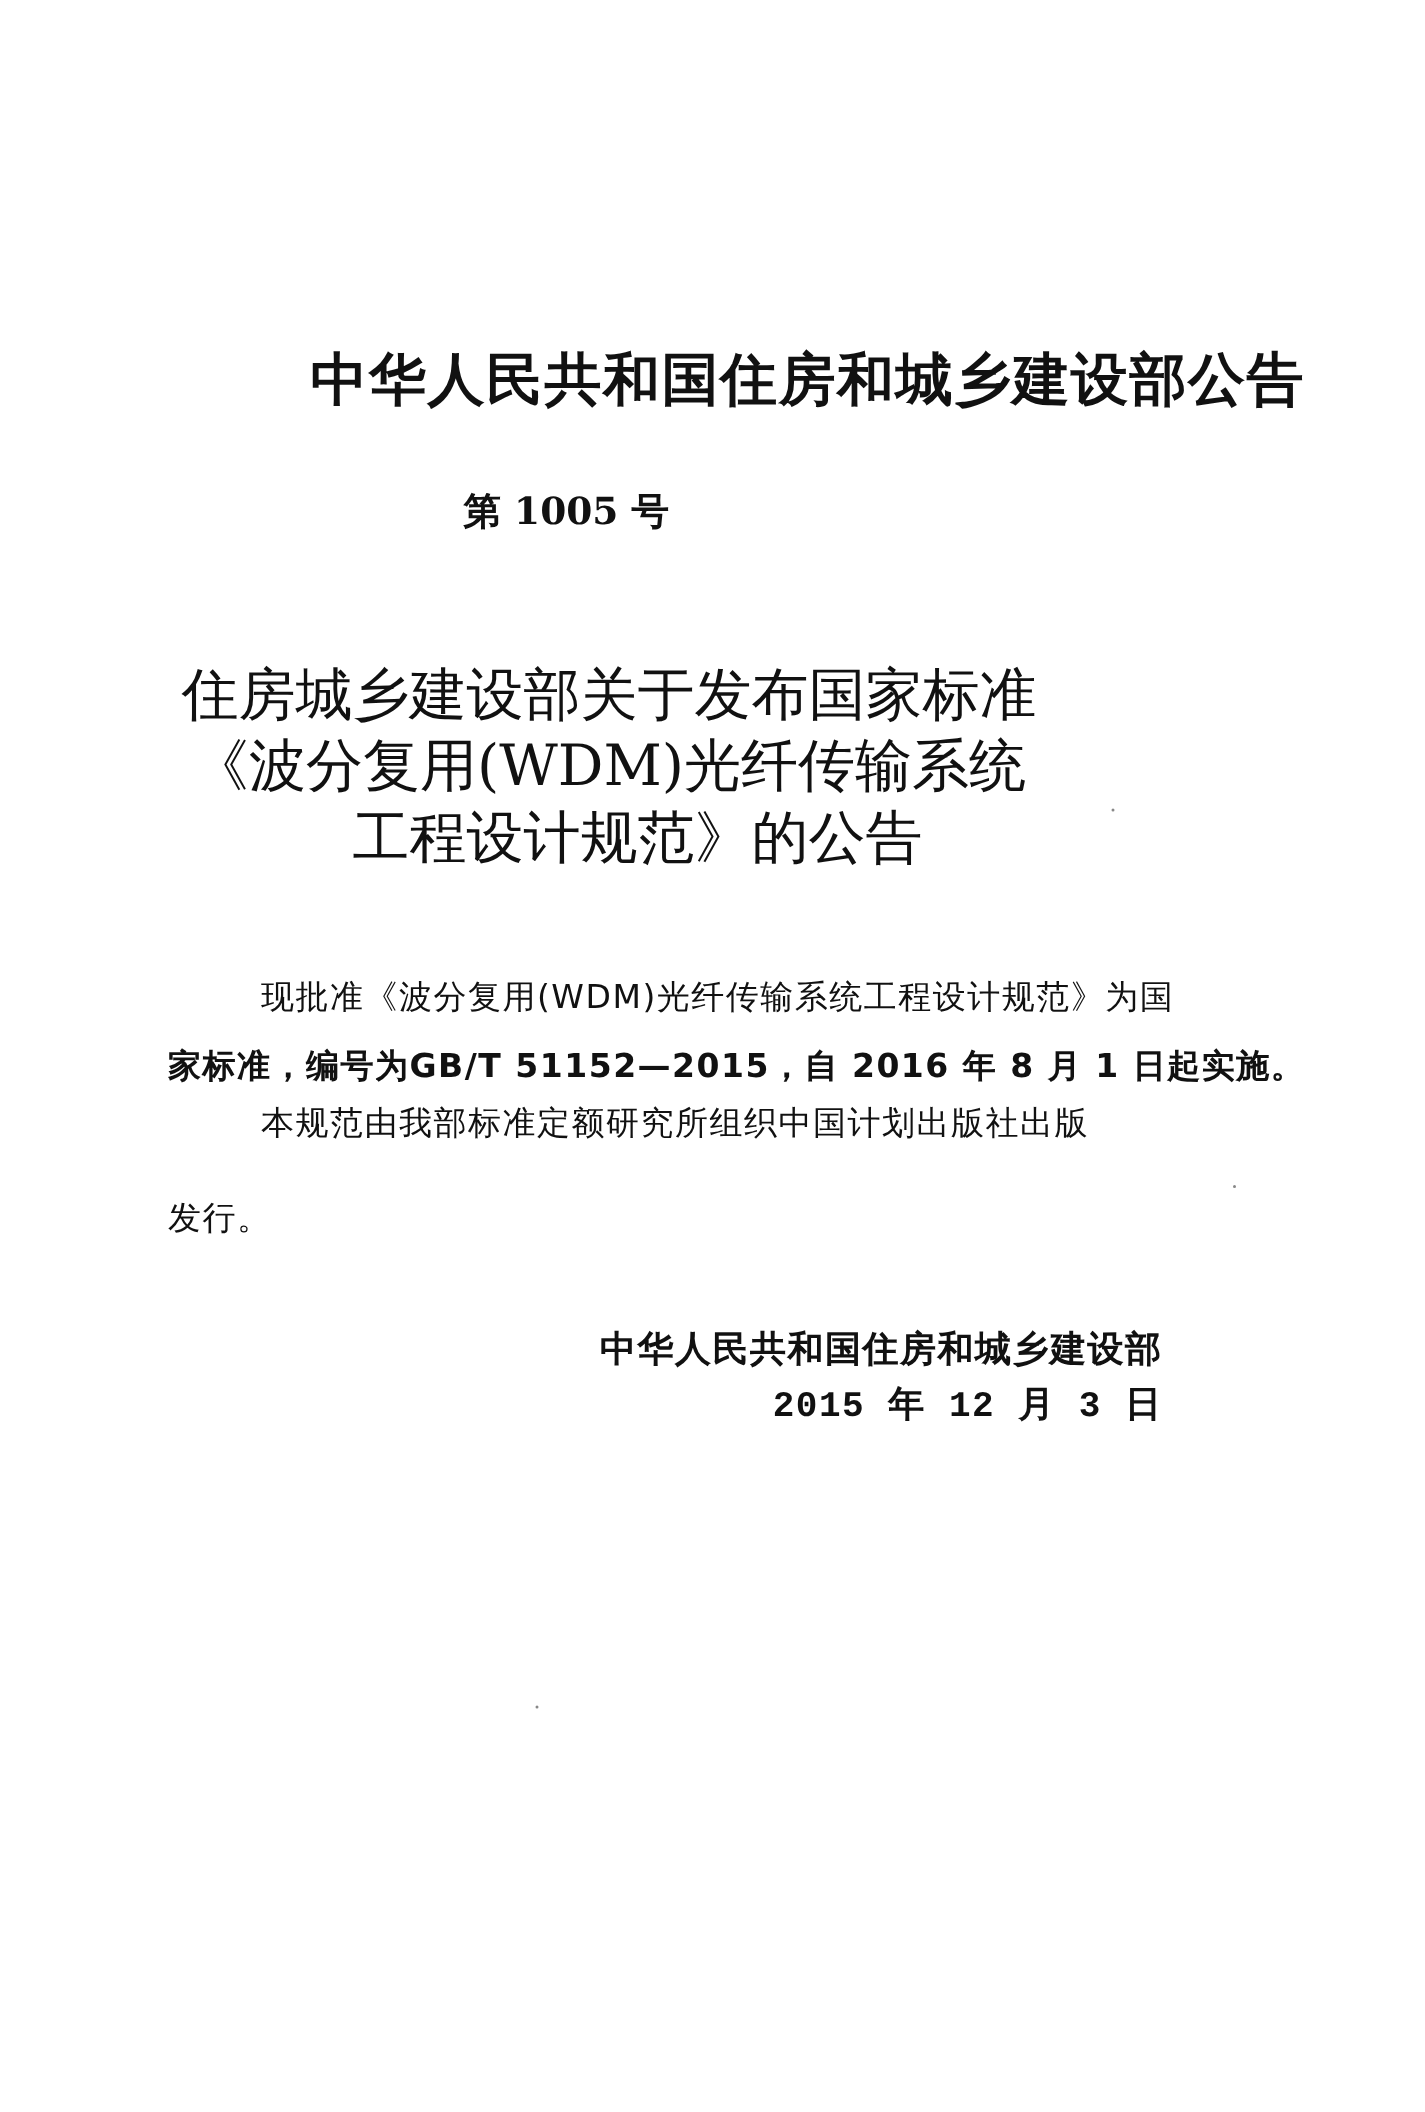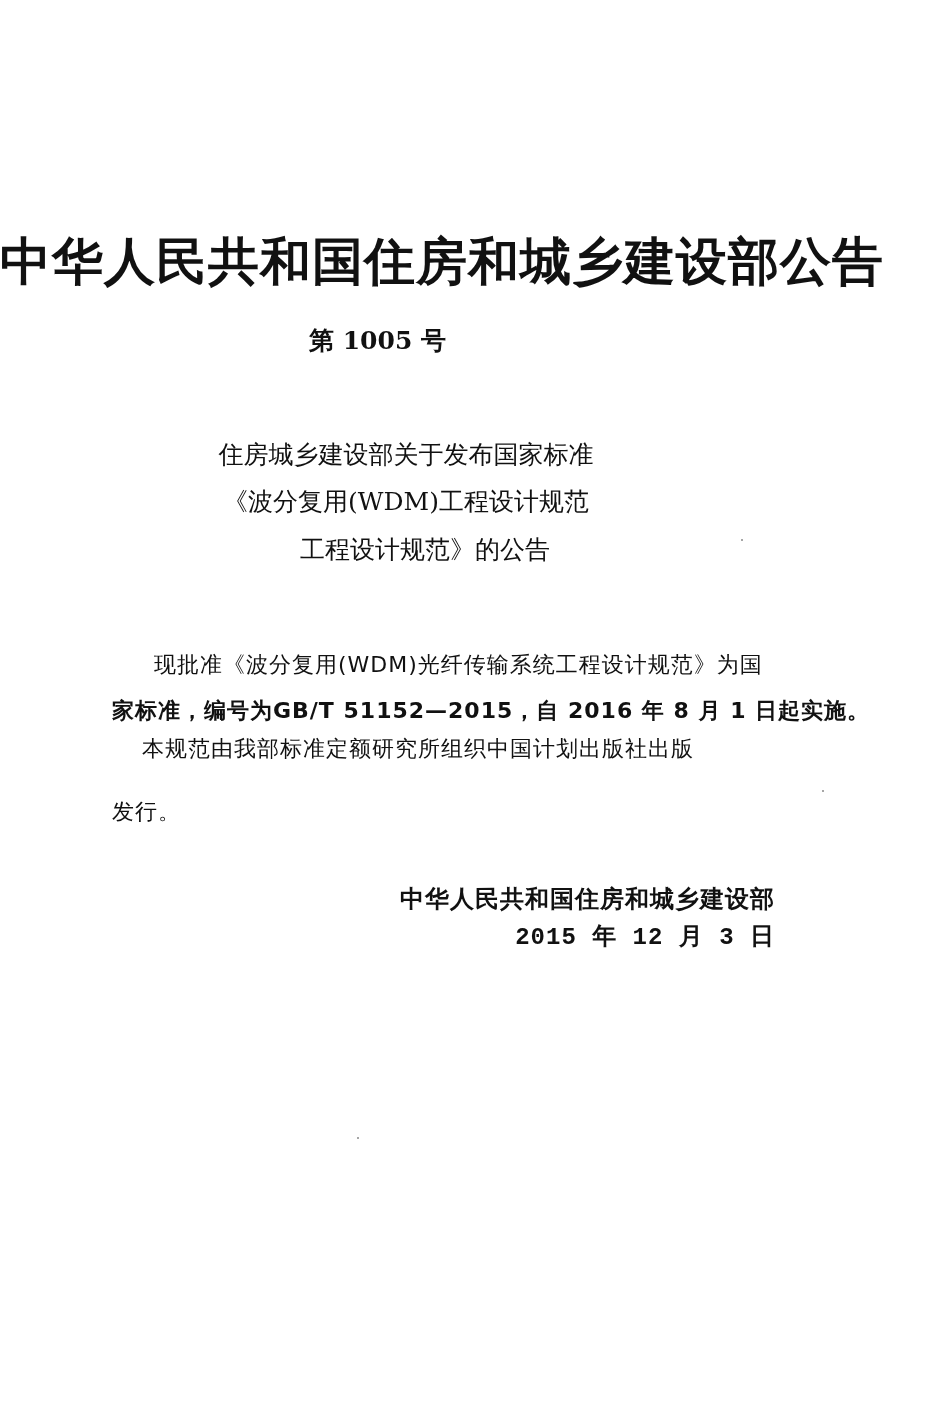--- a/index.html
+++ b/index.html
@@ -1,37 +1,37 @@
 <!DOCTYPE html>
 <html><head>
 <meta charset="utf-8">
 <style>
   html, body { margin:0; padding:0; background:#ffffff; }
   body { width:950px; height:1408px; position:relative; overflow:hidden; color:#111; font-family:"DejaVu Sans", sans-serif; }
   .abs { position:absolute; white-space:nowrap; }
-  .title { left:0; width:870px; top:228px; text-align:center; font-size:51px; font-weight:bold; letter-spacing:1px; }
+  .title { left:0; width:870px; top:228px; text-align:right; font-size:38px; font-weight:bold; letter-spacing:1px; }
   .number { left:0; width:755px; top:324px; text-align:center; font-size:25px; font-weight:bold; font-family:"DejaVu Serif", serif; }
-  .subtitle { left:0; width:812px; text-align:center; font-size:25px; font-family:"DejaVu Serif", serif; }
+  .subtitle { left:0; width:812px; text-align:center; font-size:38px; font-family:"DejaVu Serif", serif; }
   .body-line { font-size:22px; letter-spacing:1px; font-family:"DejaVu Sans", sans-serif; }
   .sign { font-size:24px; font-weight:bold; letter-spacing:1px; }
   .dot { position:absolute; width:2px; height:2px; background:#888; border-radius:1px; }
 </style>
 </head>
 <body>
 
 <div class="abs title">中华人民共和国住房和城乡建设部公告</div>
 <div class="abs number">第 1005 号</div>
 
 <div class="abs subtitle" style="top:438px;">住房城乡建设部关于发布国家标准</div>
-<div class="abs subtitle" style="top:485px;">《波分复用(WDM)工程设计规范</div>
+<div class="abs subtitle" style="top:485px;">《波分复用(WDM)光纤传输系统</div>
 <div class="abs subtitle" style="top:533px;margin-left:19px;">工程设计规范》的公告</div>
 
-<div class="abs body-line" style="left:154px; top:650px;">现批准《波分复用(WDM)光纤传输系统工程设计规范》为国</div>
+<div class="abs body-line" style="left:174px; top:650px;">现批准《波分复用(WDM)光纤传输系统工程设计规范》为国</div>
 <div class="abs body-line" style="left:112px; top:696px;font-weight:bold;">家标准，编号为GB/T 51152—2015，自 2016 年 8 月 1 日起实施。</div>
-<div class="abs body-line" style="left:142px; top:734px;">本规范由我部标准定额研究所组织中国计划出版社出版</div>
+<div class="abs body-line" style="left:174px; top:734px;">本规范由我部标准定额研究所组织中国计划出版社出版</div>
 <div class="abs body-line" style="left:112px; top:776px;margin-top:21px;">发行。</div>
 
 <div class="abs sign" style="right:175px; top:883px;">中华人民共和国住房和城乡建设部</div>
 <div class="abs sign" style="right:175px; top:920px; font-family:Liberation Mono, monospace;">2015 年 12 月 3 日</div>
 
 <div class="dot" style="left:741px; top:539px;"></div>
 <div class="dot" style="left:822px; top:790px;"></div>
 <div class="dot" style="left:357px; top:1137px;"></div>
 
 </body></html>

